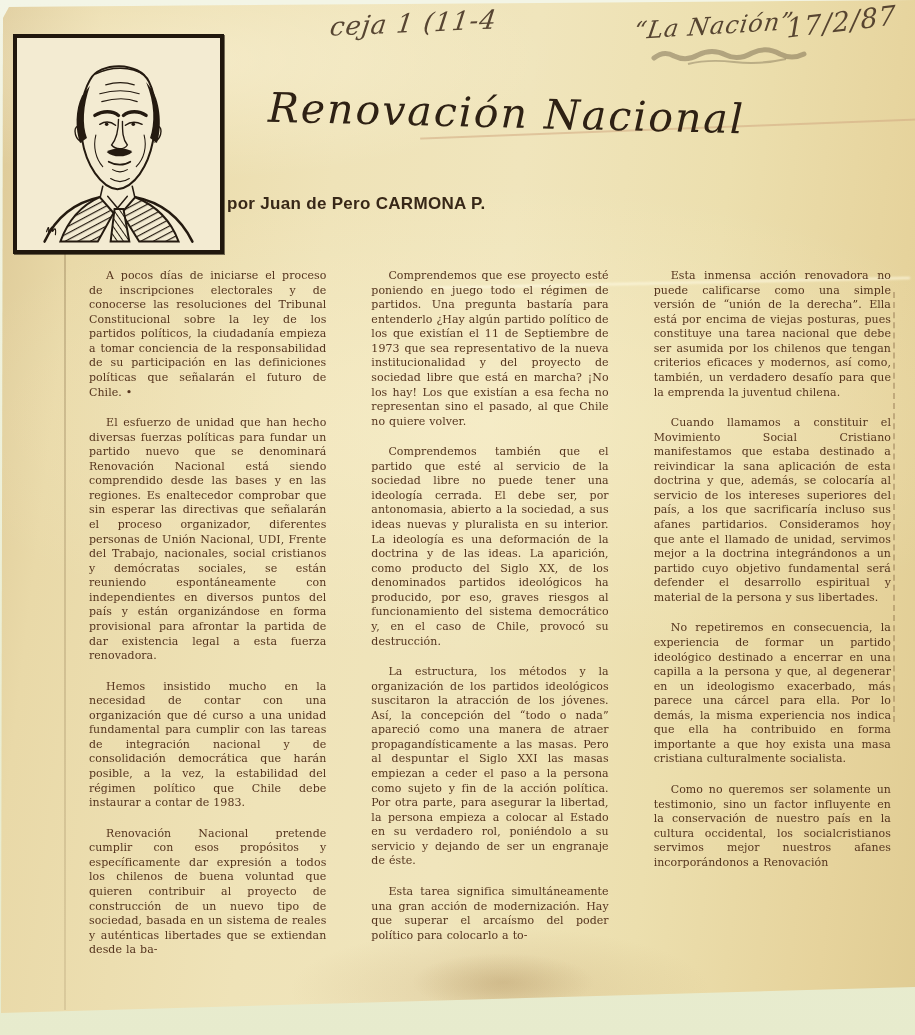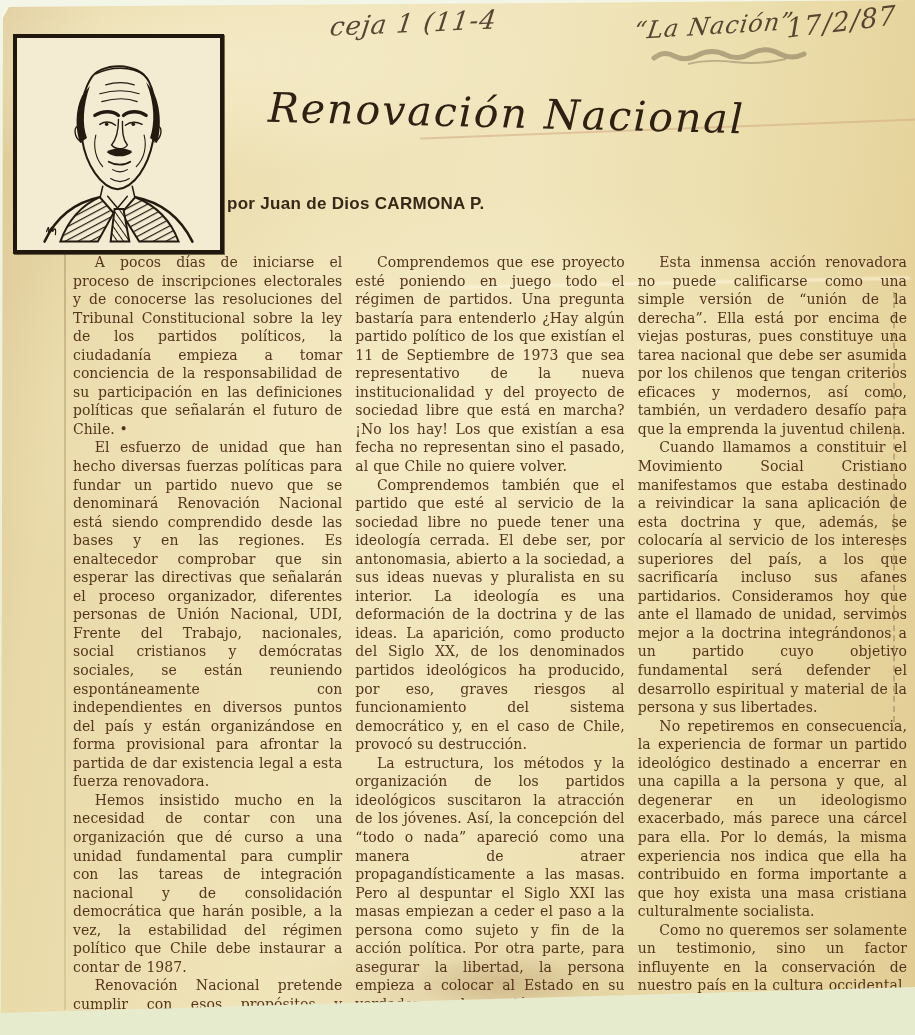--- a/index.html
+++ b/index.html
@@ -56,21 +56,21 @@
     font-family:"Liberation Sans",sans-serif;font-weight:bold;font-size:17px;
     color:#382818;letter-spacing:.3px;
   }
   
   .columns{
     position:absolute;left:73px;top:253px;width:834px;
     display:flex;gap:13px;
   }
   .col{flex:1 1 0;min-width:0;}
   .para{
-    margin:0;font-family:"DejaVu Serif",serif;font-size:14px;line-height:1.325;
+    margin:16px;font-family:"DejaVu Serif",serif;font-size:11px;line-height:1.325;
     color:#55341e;text-align:justify;text-indent:1.55em;
     letter-spacing:.05px;word-spacing:.4px;
   }
   .para.noindent{text-indent:0;}
 </style>
 </head>
 <body>
 
 <div class="paper">
   <div class="crease-left"></div>
@@ -121,27 +121,27 @@
         <path d="M84,161 L98,177 L82,206 L44,206 C52,184 66,169 84,161 Z" fill="url(#hatchL)"></path>
         <path d="M120,161 L106,177 L124,206 L164,206 C156,184 140,169 120,161 Z" fill="url(#hatchL)"></path>
         <path d="M92,160 L102,172 L112,160" stroke-width="1.4"></path>
         <path d="M99,173 L108,173 L114,206 L95,206 Z" fill="url(#hatchT)"></path>
         <path d="M30,196 q3,-9 2,1 q5,-11 4,-1 q4,-7 3,3" stroke-width="1.2"></path>
       </g>
     </svg>
   </div>
 
   <div class="headline">Renovación Nacional</div>
-  <div class="byline">por Juan de Dios CARMONA P.</div>
+  <div class="byline">por Juan de Pero CARMONA P.</div>
 
   <div class="columns">
     <div class="col">
       <p class="para">A pocos días de iniciarse el proceso de inscripciones electorales y de conocerse las resoluciones del Tribunal Constitucional sobre la ley de los partidos políticos, la ciudadanía empieza a tomar conciencia de la responsabilidad de su participación en las definiciones políticas que señalarán el futuro de Chile. •</p>
       <p class="para">El esfuerzo de unidad que han hecho diversas fuerzas políticas para fundar un partido nuevo que se denominará Renovación Nacional está siendo comprendido desde las bases y en las regiones. Es enaltecedor comprobar que sin esperar las directivas que señalarán el proceso organizador, diferentes personas de Unión Nacional, UDI, Frente del Trabajo, nacionales, social cristianos y demócratas sociales, se están reuniendo espontáneamente con independientes en diversos puntos del país y están organizándose en forma provisional para afrontar la partida de dar existencia legal a esta fuerza renovadora.</p>
-      <p class="para">Hemos insistido mucho en la necesidad de contar con una organización que dé curso a una unidad fundamental para cumplir con las tareas de integración nacional y de consolidación democrática que harán posible, a la vez, la estabilidad del régimen político que Chile debe instaurar a contar de 1987.</p>
+      <p class="para">Hemos insistido mucho en la necesidad de contar con una organización que dé curso a una unidad fundamental para cumplir con las tareas de integración nacional y de consolidación democrática que harán posible, a la vez, la estabilidad del régimen político que Chile debe instaurar a contar de 1983.</p>
       <p class="para">Renovación Nacional pretende cumplir con esos propósitos y específicamente dar expresión a todos los chilenos de buena voluntad que quieren contribuir al proyecto de construcción de un nuevo tipo de sociedad, basada en un sistema de reales y auténticas libertades que se extiendan desde la ba-</p>
 
     </div>
     <div class="col">
       <p class="para">Comprendemos que ese proyecto esté poniendo en juego todo el régimen de partidos. Una pregunta bastaría para entenderlo ¿Hay algún partido político de los que existían el 11 de Septiembre de 1973 que sea representativo de la nueva institucionalidad y del proyecto de sociedad libre que está en marcha? ¡No los hay! Los que existían a esa fecha no representan sino el pasado, al que Chile no quiere volver.</p>
       <p class="para">Comprendemos también que el partido que esté al servicio de la sociedad libre no puede tener una ideología cerrada. El debe ser, por antonomasia, abierto a la sociedad, a sus ideas nuevas y pluralista en su interior. La ideología es una deformación de la doctrina y de las ideas. La aparición, como producto del Siglo XX, de los denominados partidos ideológicos ha producido, por eso, graves riesgos al funcionamiento del sistema democrático y, en el caso de Chile, provocó su destrucción.</p>
       <p class="para">La estructura, los métodos y la organización de los partidos ideológicos suscitaron la atracción de los jóvenes. Así, la concepción del “todo o nada” apareció como una manera de atraer propagandísticamente a las masas. Pero al despuntar el Siglo XXI las masas empiezan a ceder el paso a la persona como sujeto y fin de la acción política. Por otra parte, para asegurar la libertad, la persona empieza a colocar al Estado en su verdadero rol, poniéndolo a su servicio y dejando de ser un engranaje de éste.</p>
       <p class="para">Esta tarea significa simultáneamente una gran acción de modernización. Hay que superar el arcaísmo del poder político para colocarlo a to-</p>
 
     </div>

